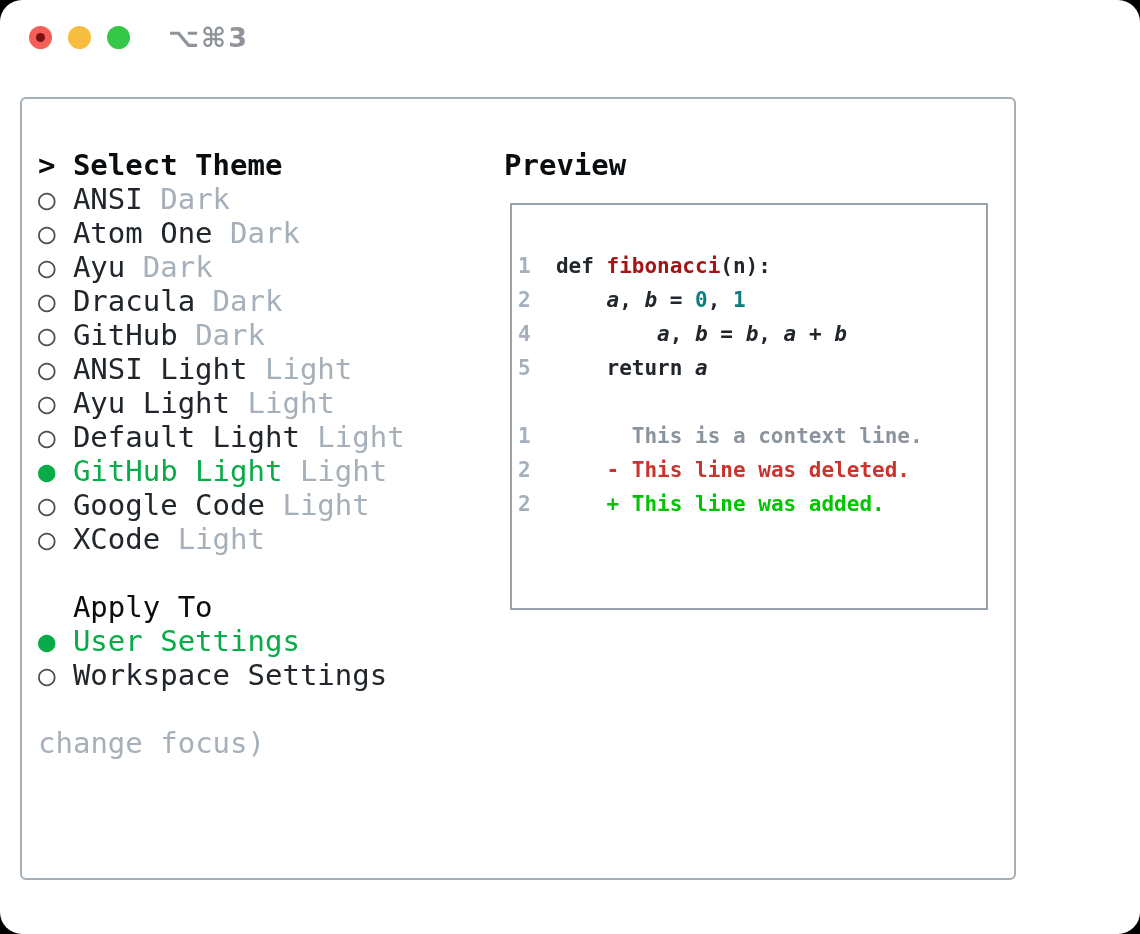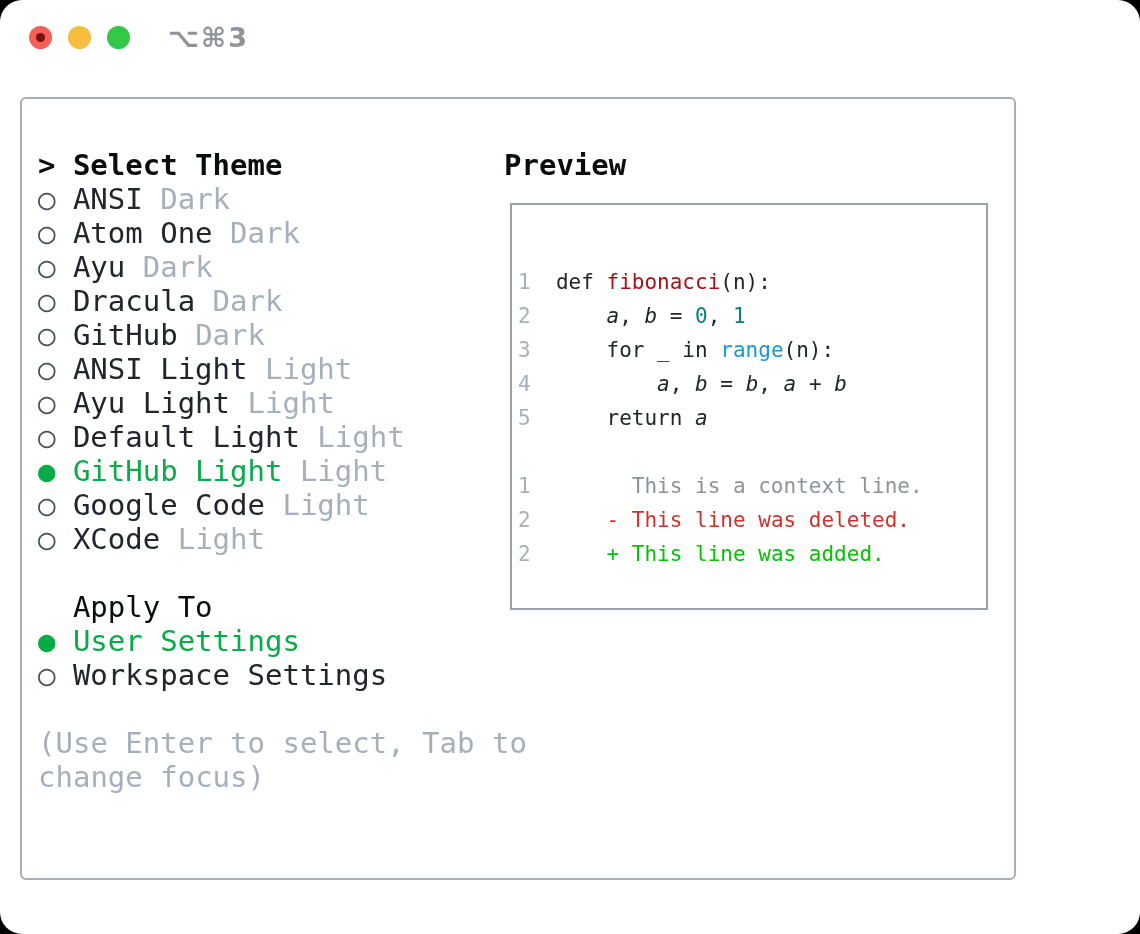--- a/index.html
+++ b/index.html
@@ -47,21 +47,21 @@
   .variant{color:var(--gray);}
   .blank-row{height:34px;}
   .help{color:var(--gray);}
   
   .preview-header{position:absolute; left:482px; top:49px;}
   .preview-box{
     position:absolute; left:488px; top:104px; width:474px; height:403px;
     border:2px solid var(--preview-border); background:#fff; box-sizing:content-box;
     padding:0; overflow:hidden;
   }
-  .preview-lines{padding:60px 0 0 6px;}
+  .preview-lines{padding:44px 0 0 6px;font-weight:bold;}
   .crow{line-height:34px; font-size:21px; white-space:pre; color:var(--ink);}
   .ln{color:var(--gray);}
   .c-text{color:var(--ink);}
   .c-func{color:var(--func);}
   .c-num{color:var(--num);}
   .c-builtin{color:var(--builtin);}
   .c-var{color:var(--ink); font-style:italic;}
   .c-ctx{color:var(--ctx);}
   .c-del{color:var(--diff-red);}
   .c-add{color:var(--diff-green);}
@@ -103,31 +103,29 @@
 
       <div class="row hdr-apply" style="color:var(--ink-strong);"><span class="marker"> </span><span>Apply To</span></div>
 
       <div>
           <div class="row"><span class="marker sel">●</span><span class="theme-name sel">User Settings</span></div>
           <div class="row"><span class="marker">○</span><span class="theme-name">Workspace Settings</span></div>
         </div>
 
       <div class="blank-row"></div>
 
-      <div class="row help">(Use Enter to select, Tab to</div>
       <div class="row help">change focus)</div>
     </div>
 
     <div class="preview-header row hdr">Preview</div>
 
     <div class="preview-box">
       <div class="preview-lines">
           <div class="crow"><span class="ln">1  </span><span class="c-text">def </span><span class="c-func">fibonacci</span><span class="c-text">(n):</span></div>
           <div class="crow"><span class="ln">2  </span><span class="c-text">    </span><span class="c-var">a</span><span class="c-text">, </span><span class="c-var">b</span><span class="c-text"> = </span><span class="c-num">0</span><span class="c-text">, </span><span class="c-num">1</span></div>
-          <div class="crow"><span class="ln">3  </span><span class="c-text">    for _ in </span><span class="c-builtin">range</span><span class="c-text">(n):</span></div>
           <div class="crow"><span class="ln">4  </span><span class="c-text">        </span><span class="c-var">a</span><span class="c-text">, </span><span class="c-var">b</span><span class="c-text"> = </span><span class="c-var">b</span><span class="c-text">, </span><span class="c-var">a</span><span class="c-text"> + </span><span class="c-var">b</span></div>
           <div class="crow"><span class="ln">5  </span><span class="c-text">    return </span><span class="c-var">a</span></div>
           <div class="crow">&nbsp;</div>
           <div class="crow"><span class="ln">1  </span><span class="c-ctx">      This is a context line.</span></div>
           <div class="crow"><span class="ln">2  </span><span class="c-text">    </span><span class="c-del">- This line was deleted.</span></div>
           <div class="crow"><span class="ln">2  </span><span class="c-text">    </span><span class="c-add">+ This line was added.</span></div>
         </div>
     </div>
 
   </div>

